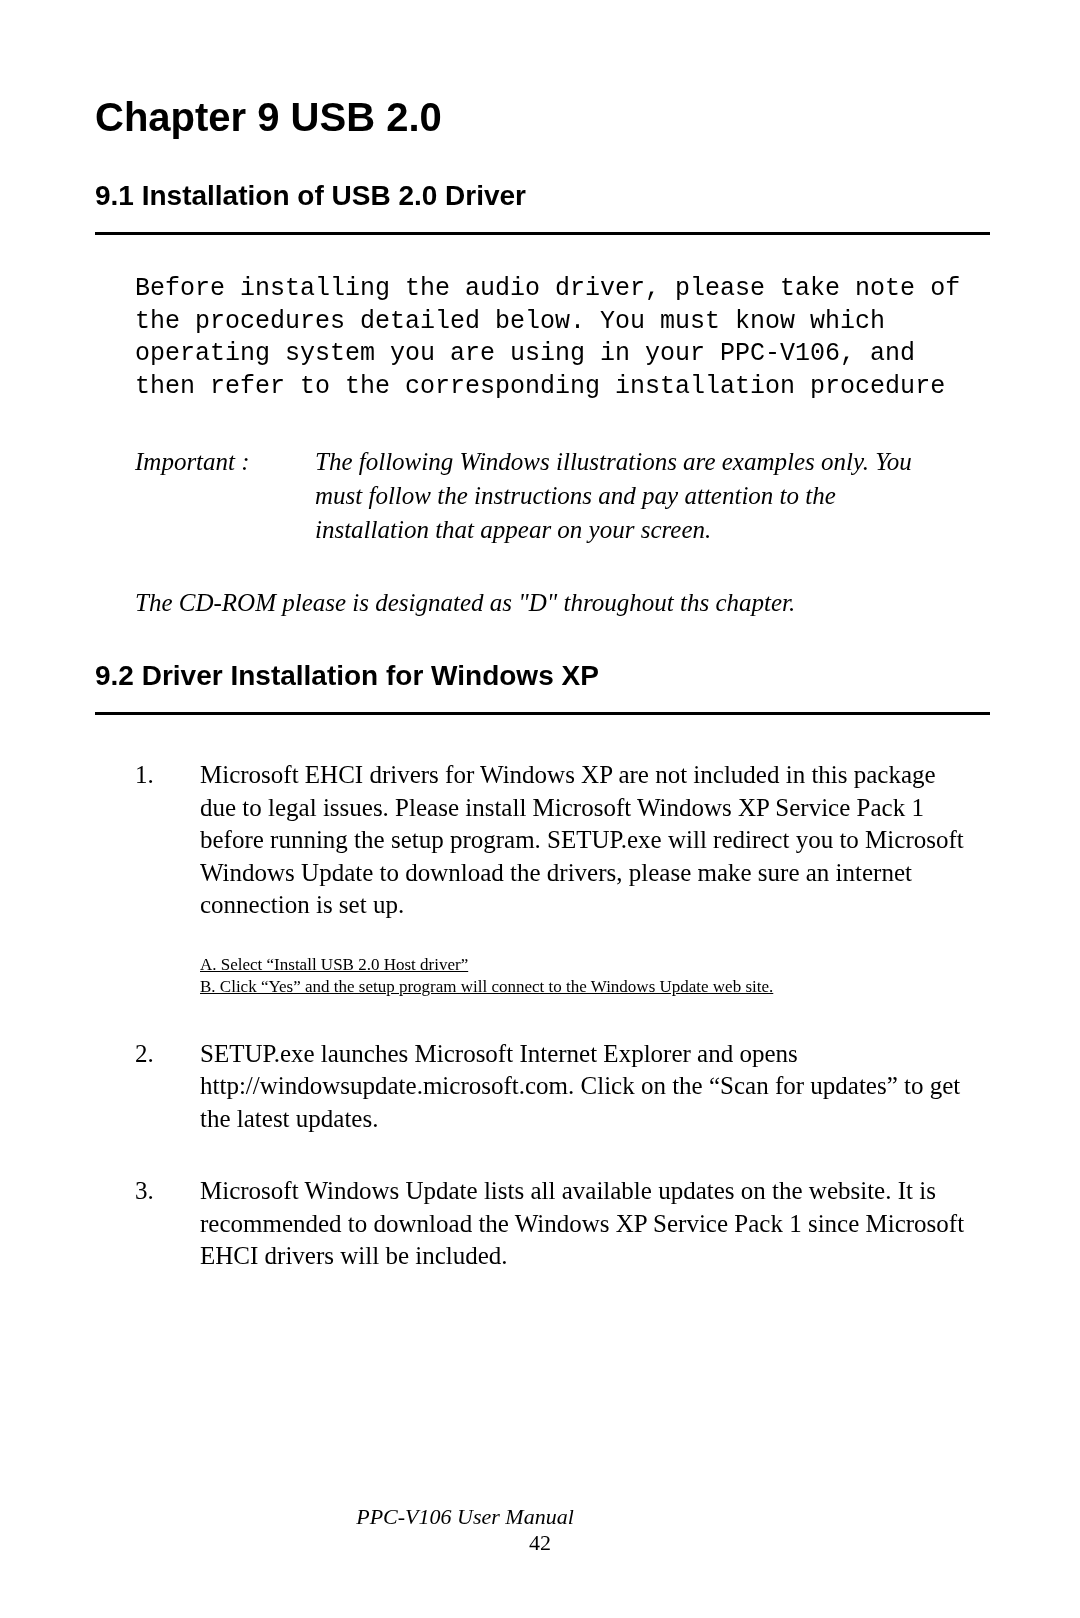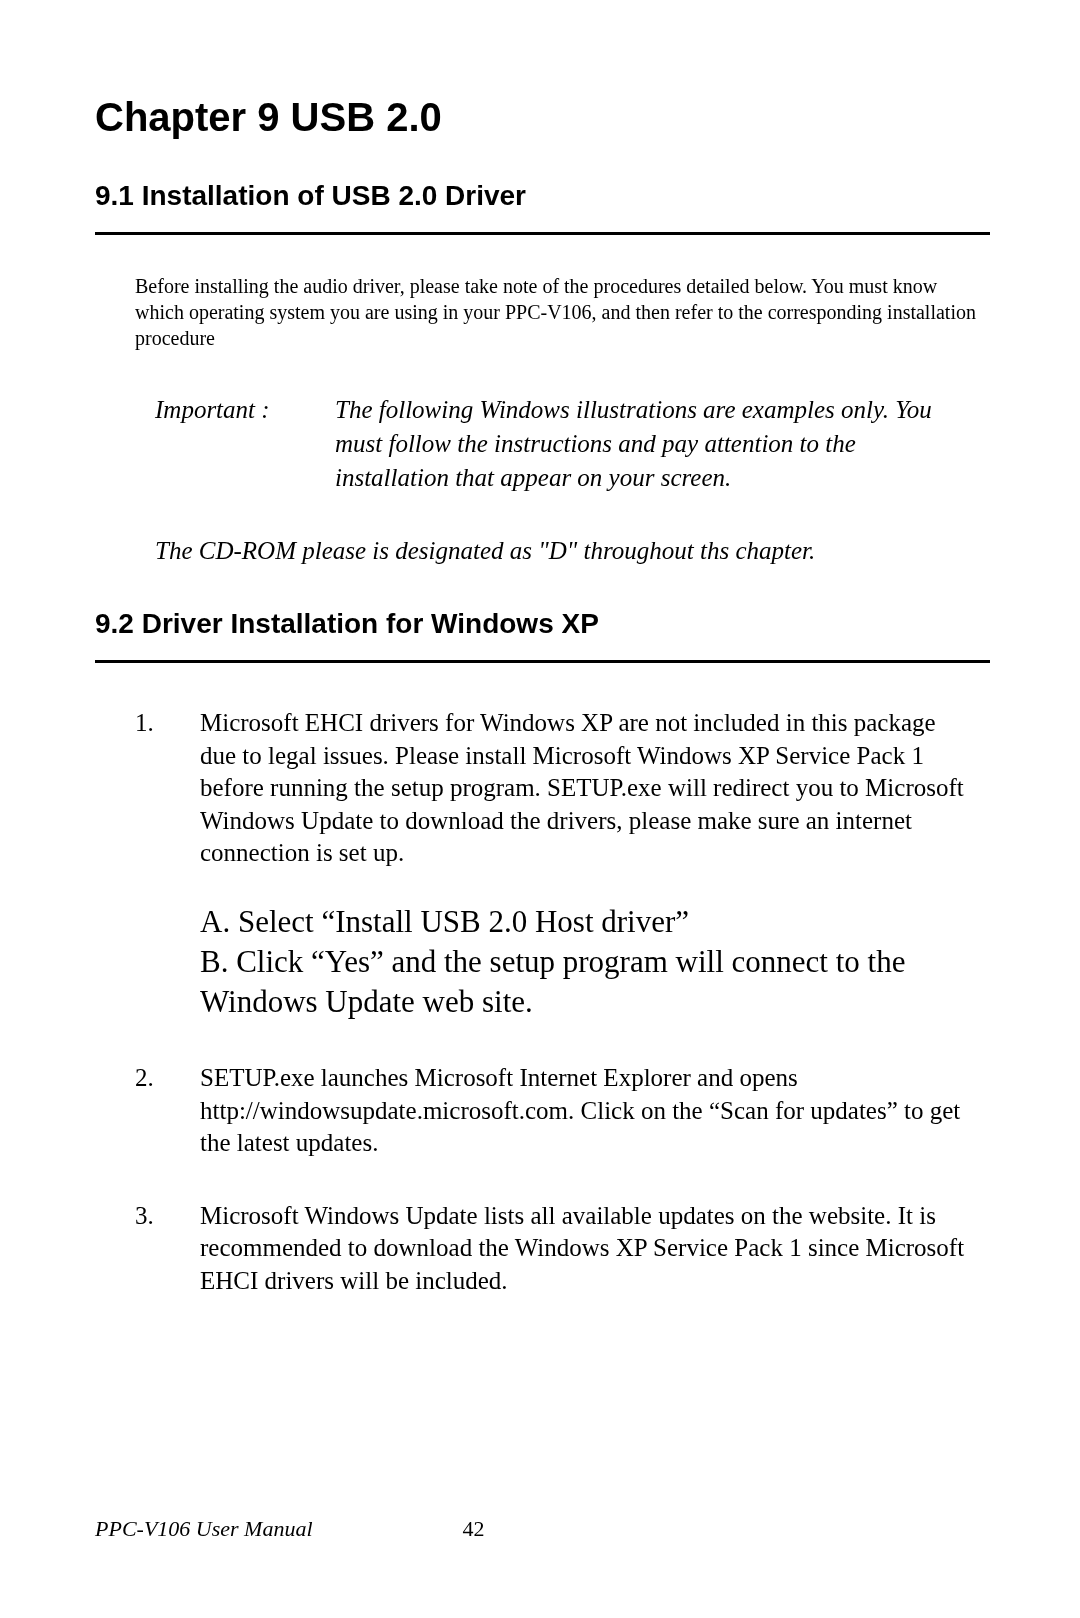--- a/index.html
+++ b/index.html
@@ -28,28 +28,29 @@
       font-size: 28px;
       padding-bottom: 20px;
       border-bottom: 3px solid #000;
       margin-bottom: 38px;
     }
     .section-heading.second {
       margin-top: 38px;
       margin-bottom: 44px;
     }
     .body-paragraph {
-      font-size: 20px;
+      font-size: 25px;
       line-height: 1.3;
       margin-left: 40px;
       margin-bottom: 42px;
+      font-family: Liberation Mono, monospace;
     }
     .note-row {
       display: flex;
-      margin-left: 60px;
+      margin-left: 40px;
       margin-bottom: 40px;
       font-style: italic;
       font-size: 25px;
       line-height: 1.35;
     }
     .note-label {
       width: 180px;
       flex-shrink: 0;
     }
     .note-text {
@@ -68,33 +69,35 @@
     .list-number {
       width: 65px;
       flex-shrink: 0;
     }
     .list-content {
       flex: 1;
       padding-right: 15px;
     }
     .sub-steps {
       margin-top: 32px;
-      font-size: 31px;
+      font-size: 17px;
       line-height: 1.3;
+      text-decoration: underline;
     }
     .footer {
       position: absolute;
-      bottom: 76px;
+      bottom: 62px;
       left: 0;
       right: 0;
       padding: 0 95px;
       display: flex;
       align-items: center;
       font-size: 22px;
       font-style: italic;
+      flex-direction: column;
     }
     .footer-title {
       margin-right: 150px;
     }
     .footer-page {
       font-style: normal;
     }
   </style>
 </head>
 <body>

